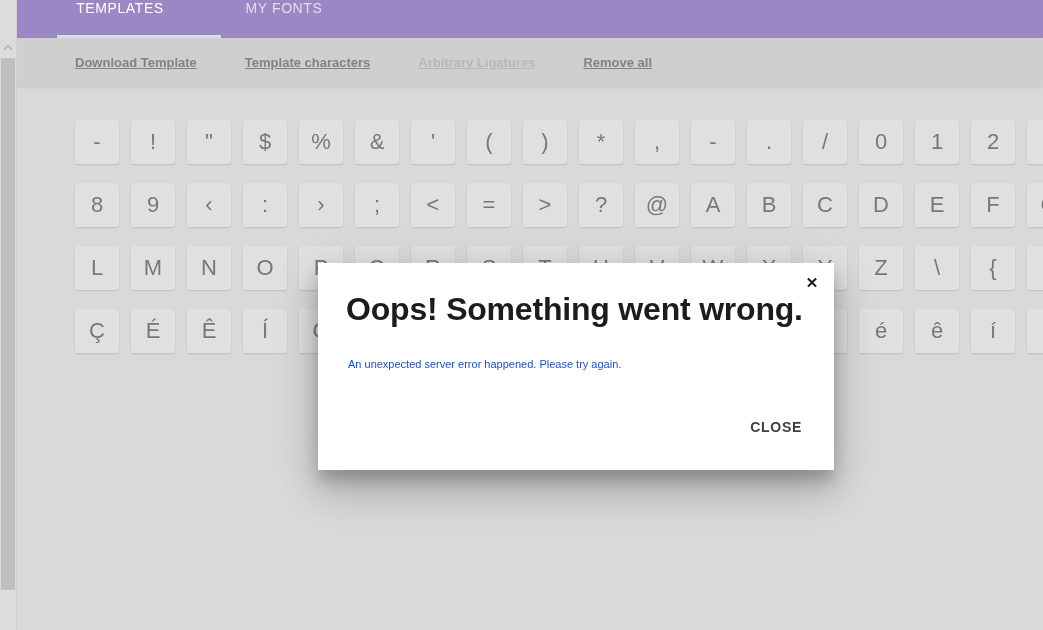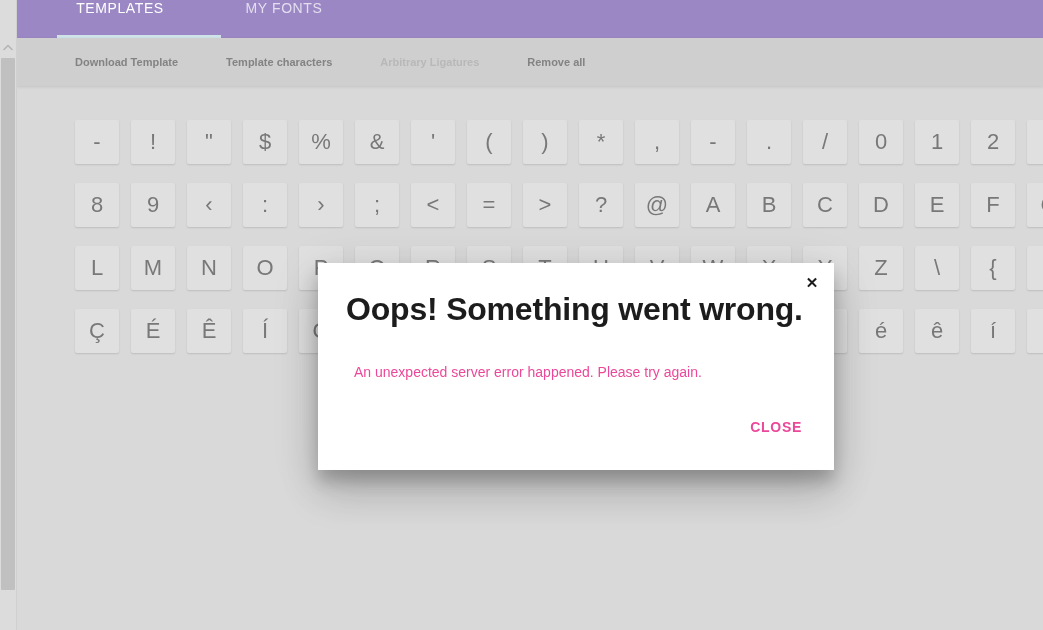--- a/index.html
+++ b/index.html
@@ -94,26 +94,27 @@
     position: relative;
     height: 48px;
     background: #cfcfcf;
     display: flex;
     align-items: center;
     padding-left: 58px;
     box-sizing: border-box;
     box-shadow: 0 1px 3px rgba(0,0,0,0.10);
   }
   .toolbar-action {
-    font-size: 11px;
+    font-size: 13px;
     font-weight: bold;
     color: #838383;
     margin-right: 48px;
     cursor: pointer;
     white-space: nowrap;
+    text-decoration: underline;
   }
   .toolbar-action.is-disabled {
     color: #b8b8b8;
     cursor: default;
   }
 
   
   #char-grid {
     position: relative;
     padding: 34px 0 0 58px;
@@ -179,32 +180,32 @@
     font-weight: bold;
     color: #1c1c1c;
     letter-spacing: -0.2px;
     margin: 0;
     white-space: nowrap;
   }
   #dialog-message {
     position: absolute;
     left: 28px;
     top: 93px;
-    font-size: 14px;
-    color: #ec4899;
-    margin: 8px;
+    font-size: 11px;
+    color: #1d4ed8;
+    margin: 2px;
   }
   #dialog-close-button {
     position: absolute;
     right: 28px;
     top: 150px;
     font-size: 14px;
     font-weight: bold;
     letter-spacing: 0.7px;
-    color: #ec4899;
+    color: #404040;
     background: transparent;
     border: 0;
     padding: 6px 4px;
     cursor: pointer;
     font-family: "Liberation Sans", sans-serif;
   }
 </style>
 </head>
 <body>
 

